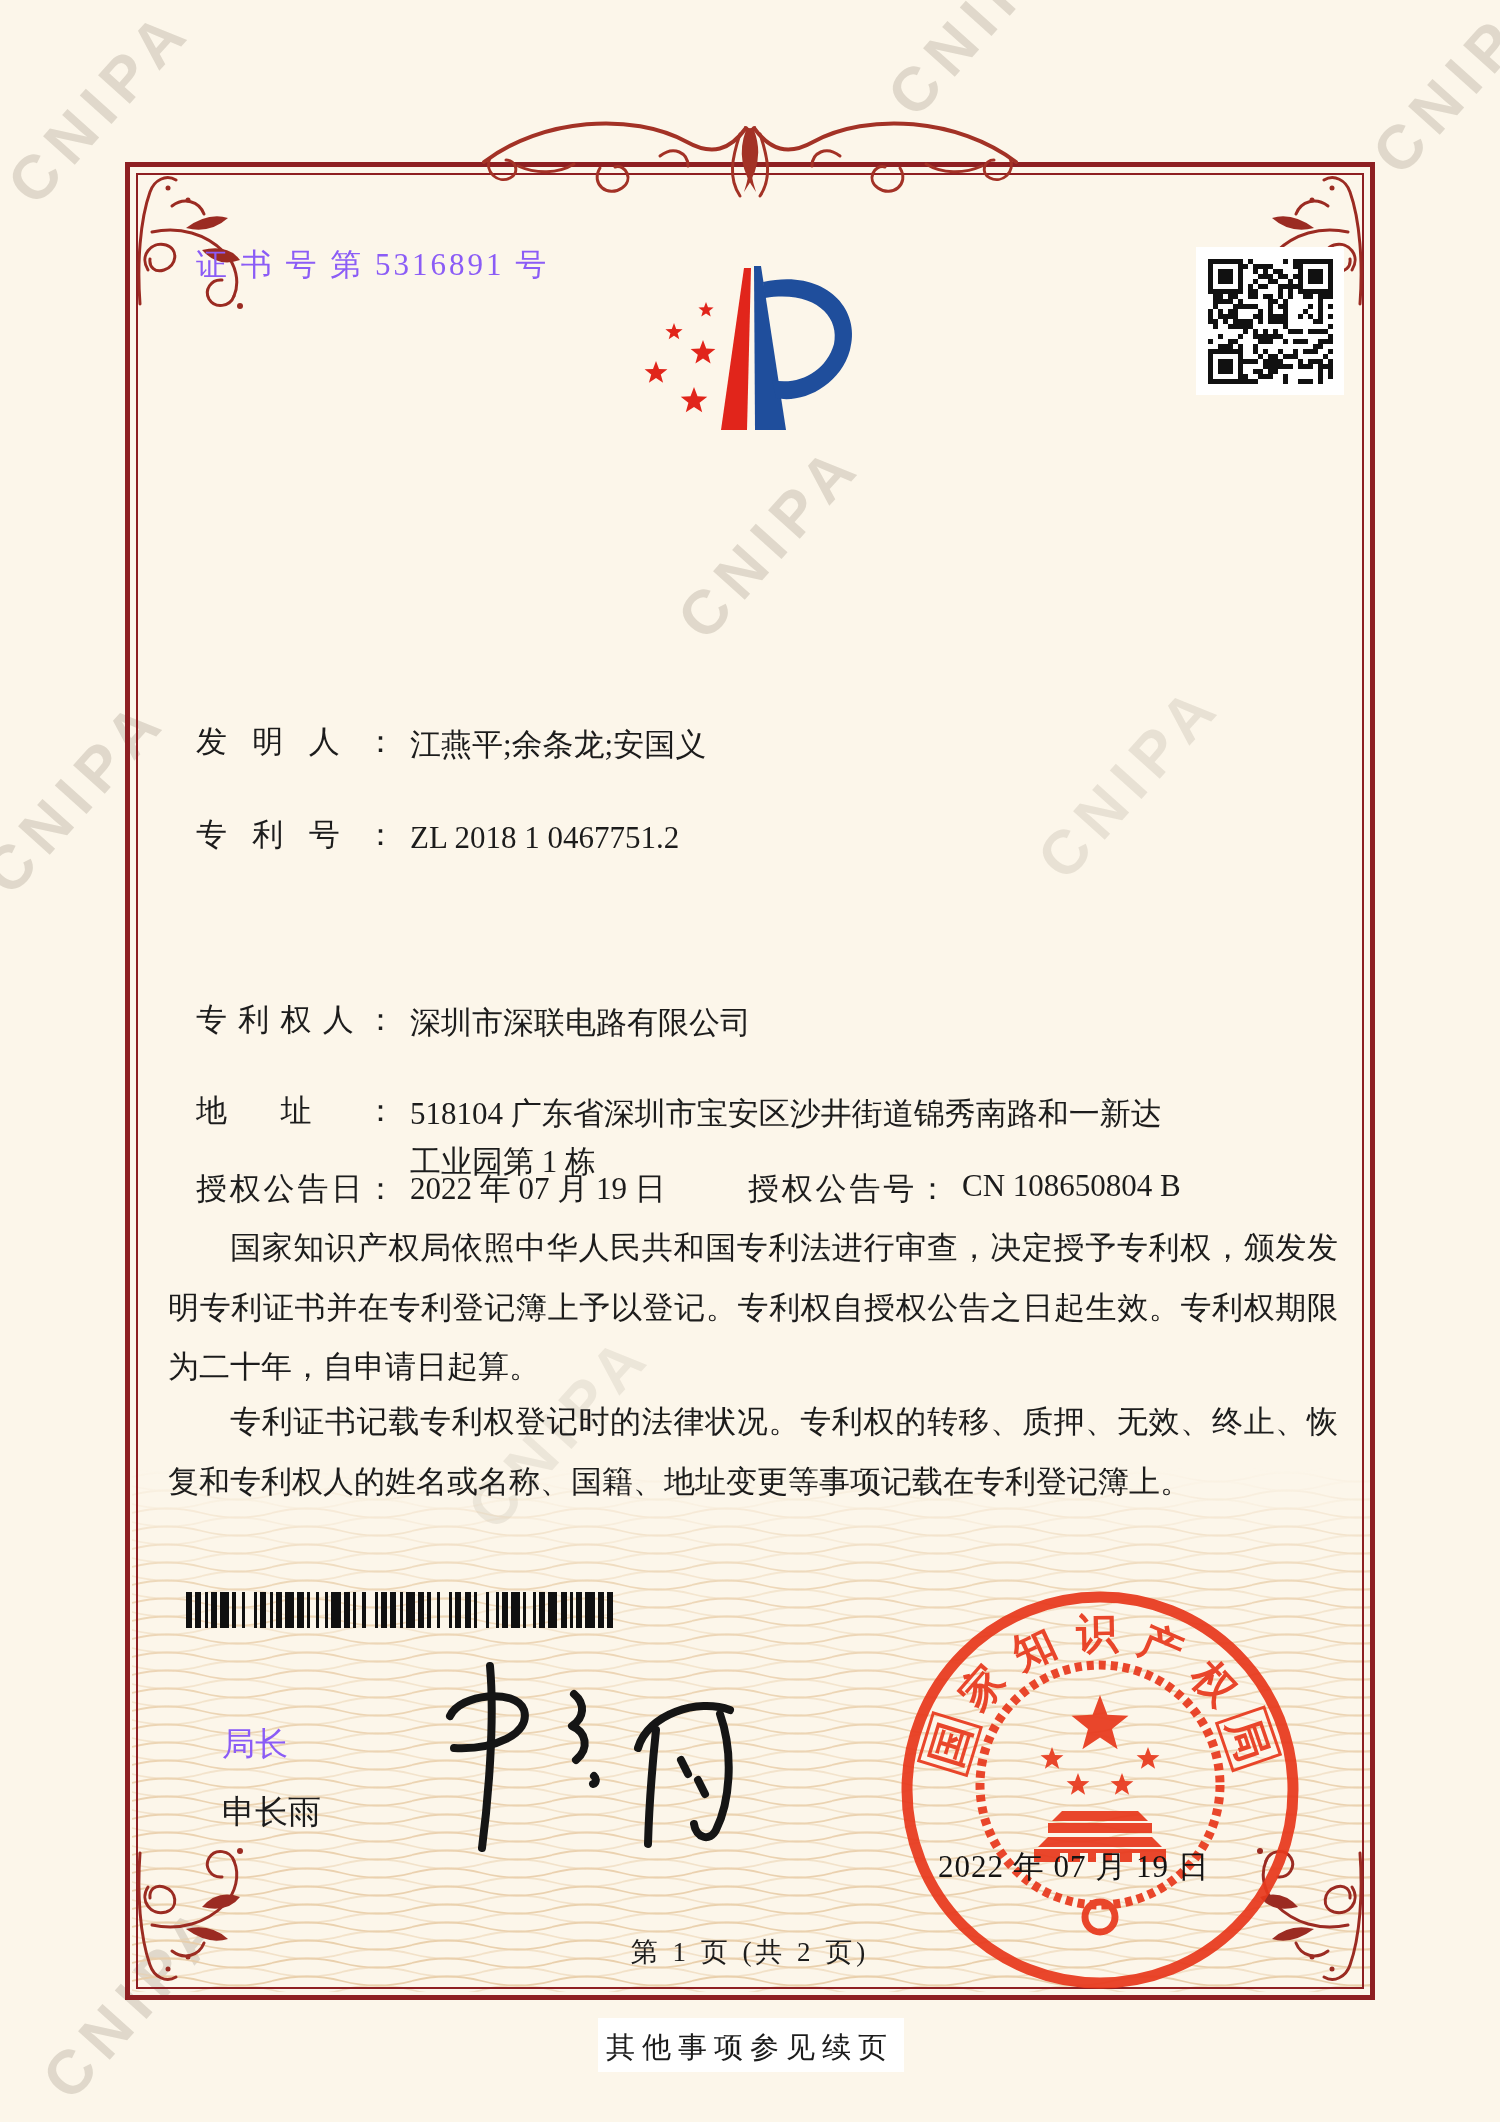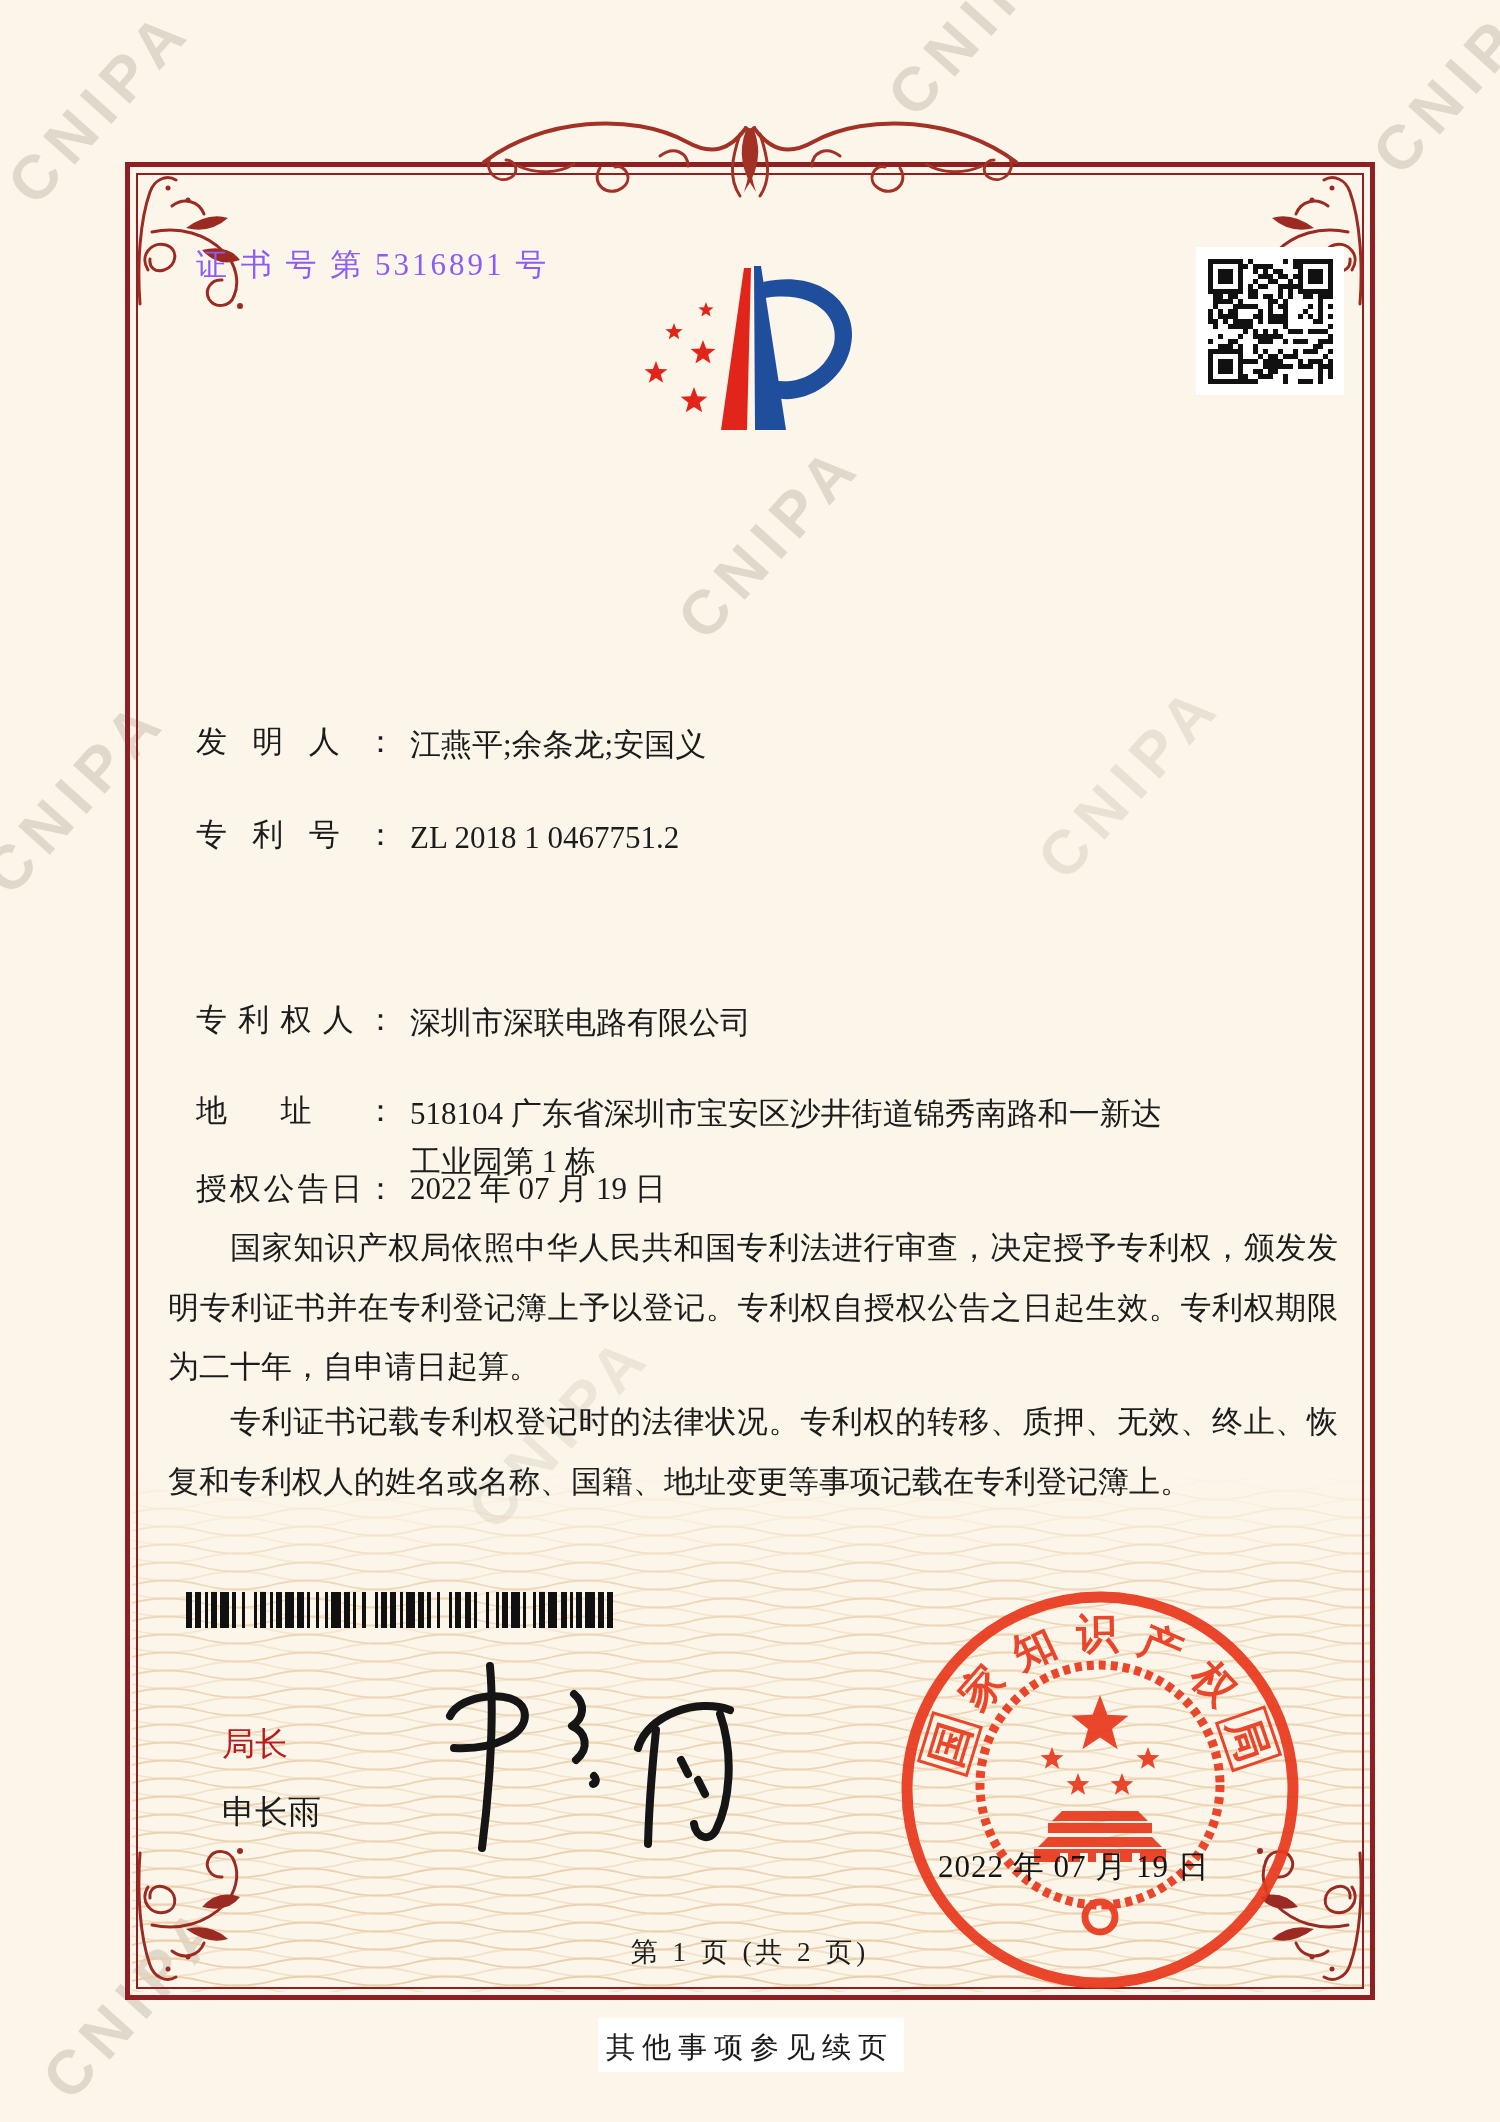--- a/index.html
+++ b/index.html
@@ -34,21 +34,21 @@
   .flabel{display:inline-block;width:200px;text-align:justify;text-align-last:justify;vertical-align:top;}
   .fvalue{display:inline-block;margin-left:14px;max-width:900px;white-space:pre-line;vertical-align:top;line-height:1.55;}
   .row2{position:absolute;font-size:31px;color:#1c1c1c;z-index:4;white-space:nowrap;}
 
   .law{position:absolute;left:168px;width:1170px;font-size:31px;line-height:1.92;color:#1c1c1c;
        text-align:justify;text-indent:62px;margin:0;z-index:4;}
 
   .barcode{position:absolute;left:186px;top:1592px;height:36px;z-index:4;font-size:0;}
   .barcode i{display:inline-block;height:100%;background:#101010;}
 
-  .director-label{position:absolute;left:222px;top:1722px;font-size:33px;color:#b91c1c;z-index:4;}
+  .director-label{position:absolute;left:222px;top:1722px;font-size:33px;color:#8b5cf6;z-index:4;}
   .director-name{position:absolute;left:222px;top:1790px;font-size:33px;color:#1c1c1c;z-index:4;}
   .signature{position:absolute;left:398px;top:1652px;z-index:4;}
 
   .seal{position:absolute;left:895px;top:1585px;z-index:5;opacity:.93;}
   .seal text{font-family:"Liberation Serif","DejaVu Serif",serif;font-weight:bold;}
   .seal-date{position:absolute;left:938px;top:1846px;width:330px;font-size:31px;letter-spacing:1px;
              color:#141414;z-index:6;white-space:nowrap;}
 
   .pageinfo{position:absolute;left:0;width:1500px;top:1934px;text-align:center;font-size:27px;
             letter-spacing:4px;color:#1c1c1c;z-index:4;}
@@ -483,20 +483,23 @@
   <div class="row" style="top:999px">
     <span class="flabel">专利权人：</span><span class="fvalue">深圳市深联电路有限公司</span>
   </div>
   <div class="row" style="top:1090px">
     <span class="flabel">地址：</span><span class="fvalue">518104 广东省深圳市宝安区沙井街道锦秀南路和一新达
 工业园第 1 栋</span>
   </div>
   <div class="row2" style="left:196px;top:1168px;">
     <span class="flabel">授权公告日：</span><span style="margin-left:14px;">2022 年 07 月 19 日</span>
   </div>
+  <div class="row2" style="left:748px;top:1168px;">
+    <span class="flabel">授权公告号：</span><span style="margin-left:14px;">CN 108650804 B</span>
+  </div>
 
   <p class="law" style="top:1392px;">专利证书记载专利权登记时的法律状况。专利权的转移、质押、无效、终止、恢复和专利权人的姓名或名称、国籍、地址变更等事项记载在专利登记簿上。</p>
   <p class="law" style="top:1218px;">国家知识产权局依照中华人民共和国专利法进行审查，决定授予专利权，颁发发明专利证书并在专利登记簿上予以登记。专利权自授权公告之日起生效。专利权期限为二十年，自申请日起算。</p>
 
   <div class="barcode" id="barcode"><i style="width: 6.2px;"></i><i style="width: 3.1px; background: transparent;"></i><i style="width: 6.2px;"></i><i style="width: 3.1px; background: transparent;"></i><i style="width: 3.1px;"></i><i style="width: 3.1px; background: transparent;"></i><i style="width: 6.2px;"></i><i style="width: 3.1px; background: transparent;"></i><i style="width: 9.3px;"></i><i style="width: 3.1px; background: transparent;"></i><i style="width: 3.1px;"></i><i style="width: 6.2px; background: transparent;"></i><i style="width: 3.1px;"></i><i style="width: 9.3px; background: transparent;"></i><i style="width: 3.1px;"></i><i style="width: 3.1px; background: transparent;"></i><i style="width: 6.2px;"></i><i style="width: 3.1px; background: transparent;"></i><i style="width: 3.1px;"></i><i style="width: 3.1px; background: transparent;"></i><i style="width: 6.2px;"></i><i style="width: 3.1px; background: transparent;"></i><i style="width: 9.3px;"></i><i style="width: 3.1px; background: transparent;"></i><i style="width: 6.2px;"></i><i style="width: 3.1px; background: transparent;"></i><i style="width: 3.1px;"></i><i style="width: 6.2px; background: transparent;"></i><i style="width: 3.1px;"></i><i style="width: 6.2px; background: transparent;"></i><i style="width: 3.1px;"></i><i style="width: 3.1px; background: transparent;"></i><i style="width: 9.3px;"></i><i style="width: 3.1px; background: transparent;"></i><i style="width: 6.2px;"></i><i style="width: 3.1px; background: transparent;"></i><i style="width: 3.1px;"></i><i style="width: 6.2px; background: transparent;"></i><i style="width: 3.1px;"></i><i style="width: 9.3px; background: transparent;"></i><i style="width: 3.1px;"></i><i style="width: 3.1px; background: transparent;"></i><i style="width: 6.2px;"></i><i style="width: 3.1px; background: transparent;"></i><i style="width: 6.2px;"></i><i style="width: 3.1px; background: transparent;"></i><i style="width: 3.1px;"></i><i style="width: 3.1px; background: transparent;"></i><i style="width: 9.3px;"></i><i style="width: 3.1px; background: transparent;"></i><i style="width: 6.2px;"></i><i style="width: 3.1px; background: transparent;"></i><i style="width: 3.1px;"></i><i style="width: 6.2px; background: transparent;"></i><i style="width: 3.1px;"></i><i style="width: 9.3px; background: transparent;"></i><i style="width: 3.1px;"></i><i style="width: 3.1px; background: transparent;"></i><i style="width: 6.2px;"></i><i style="width: 3.1px; background: transparent;"></i><i style="width: 6.2px;"></i><i style="width: 3.1px; background: transparent;"></i><i style="width: 3.1px;"></i><i style="width: 9.3px; background: transparent;"></i><i style="width: 3.1px;"></i><i style="width: 6.2px; background: transparent;"></i><i style="width: 3.1px;"></i><i style="width: 3.1px; background: transparent;"></i><i style="width: 6.2px;"></i><i style="width: 3.1px; background: transparent;"></i><i style="width: 9.3px;"></i><i style="width: 3.1px; background: transparent;"></i><i style="width: 3.1px;"></i><i style="width: 6.2px; background: transparent;"></i><i style="width: 3.1px;"></i><i style="width: 3.1px; background: transparent;"></i><i style="width: 6.2px;"></i><i style="width: 3.1px; background: transparent;"></i><i style="width: 9.3px;"></i><i style="width: 3.1px; background: transparent;"></i><i style="width: 6.2px;"></i><i style="width: 3.1px; background: transparent;"></i><i style="width: 3.1px;"></i><i style="width: 3.1px; background: transparent;"></i><i style="width: 6.2px;"></i><i style="width: 3.1px; background: transparent;"></i><i style="width: 9.3px;"></i><i style="width: 3.1px; background: transparent;"></i><i style="width: 6.2px;"></i><i style="width: 3.1px; background: transparent;"></i><i style="width: 6.2px;"></i></div>
 
   <div class="director-label">局长</div>
   <div class="director-name">申长雨</div>
 
   <svg class="signature" width="360" height="210" viewBox="0 0 360 210">

